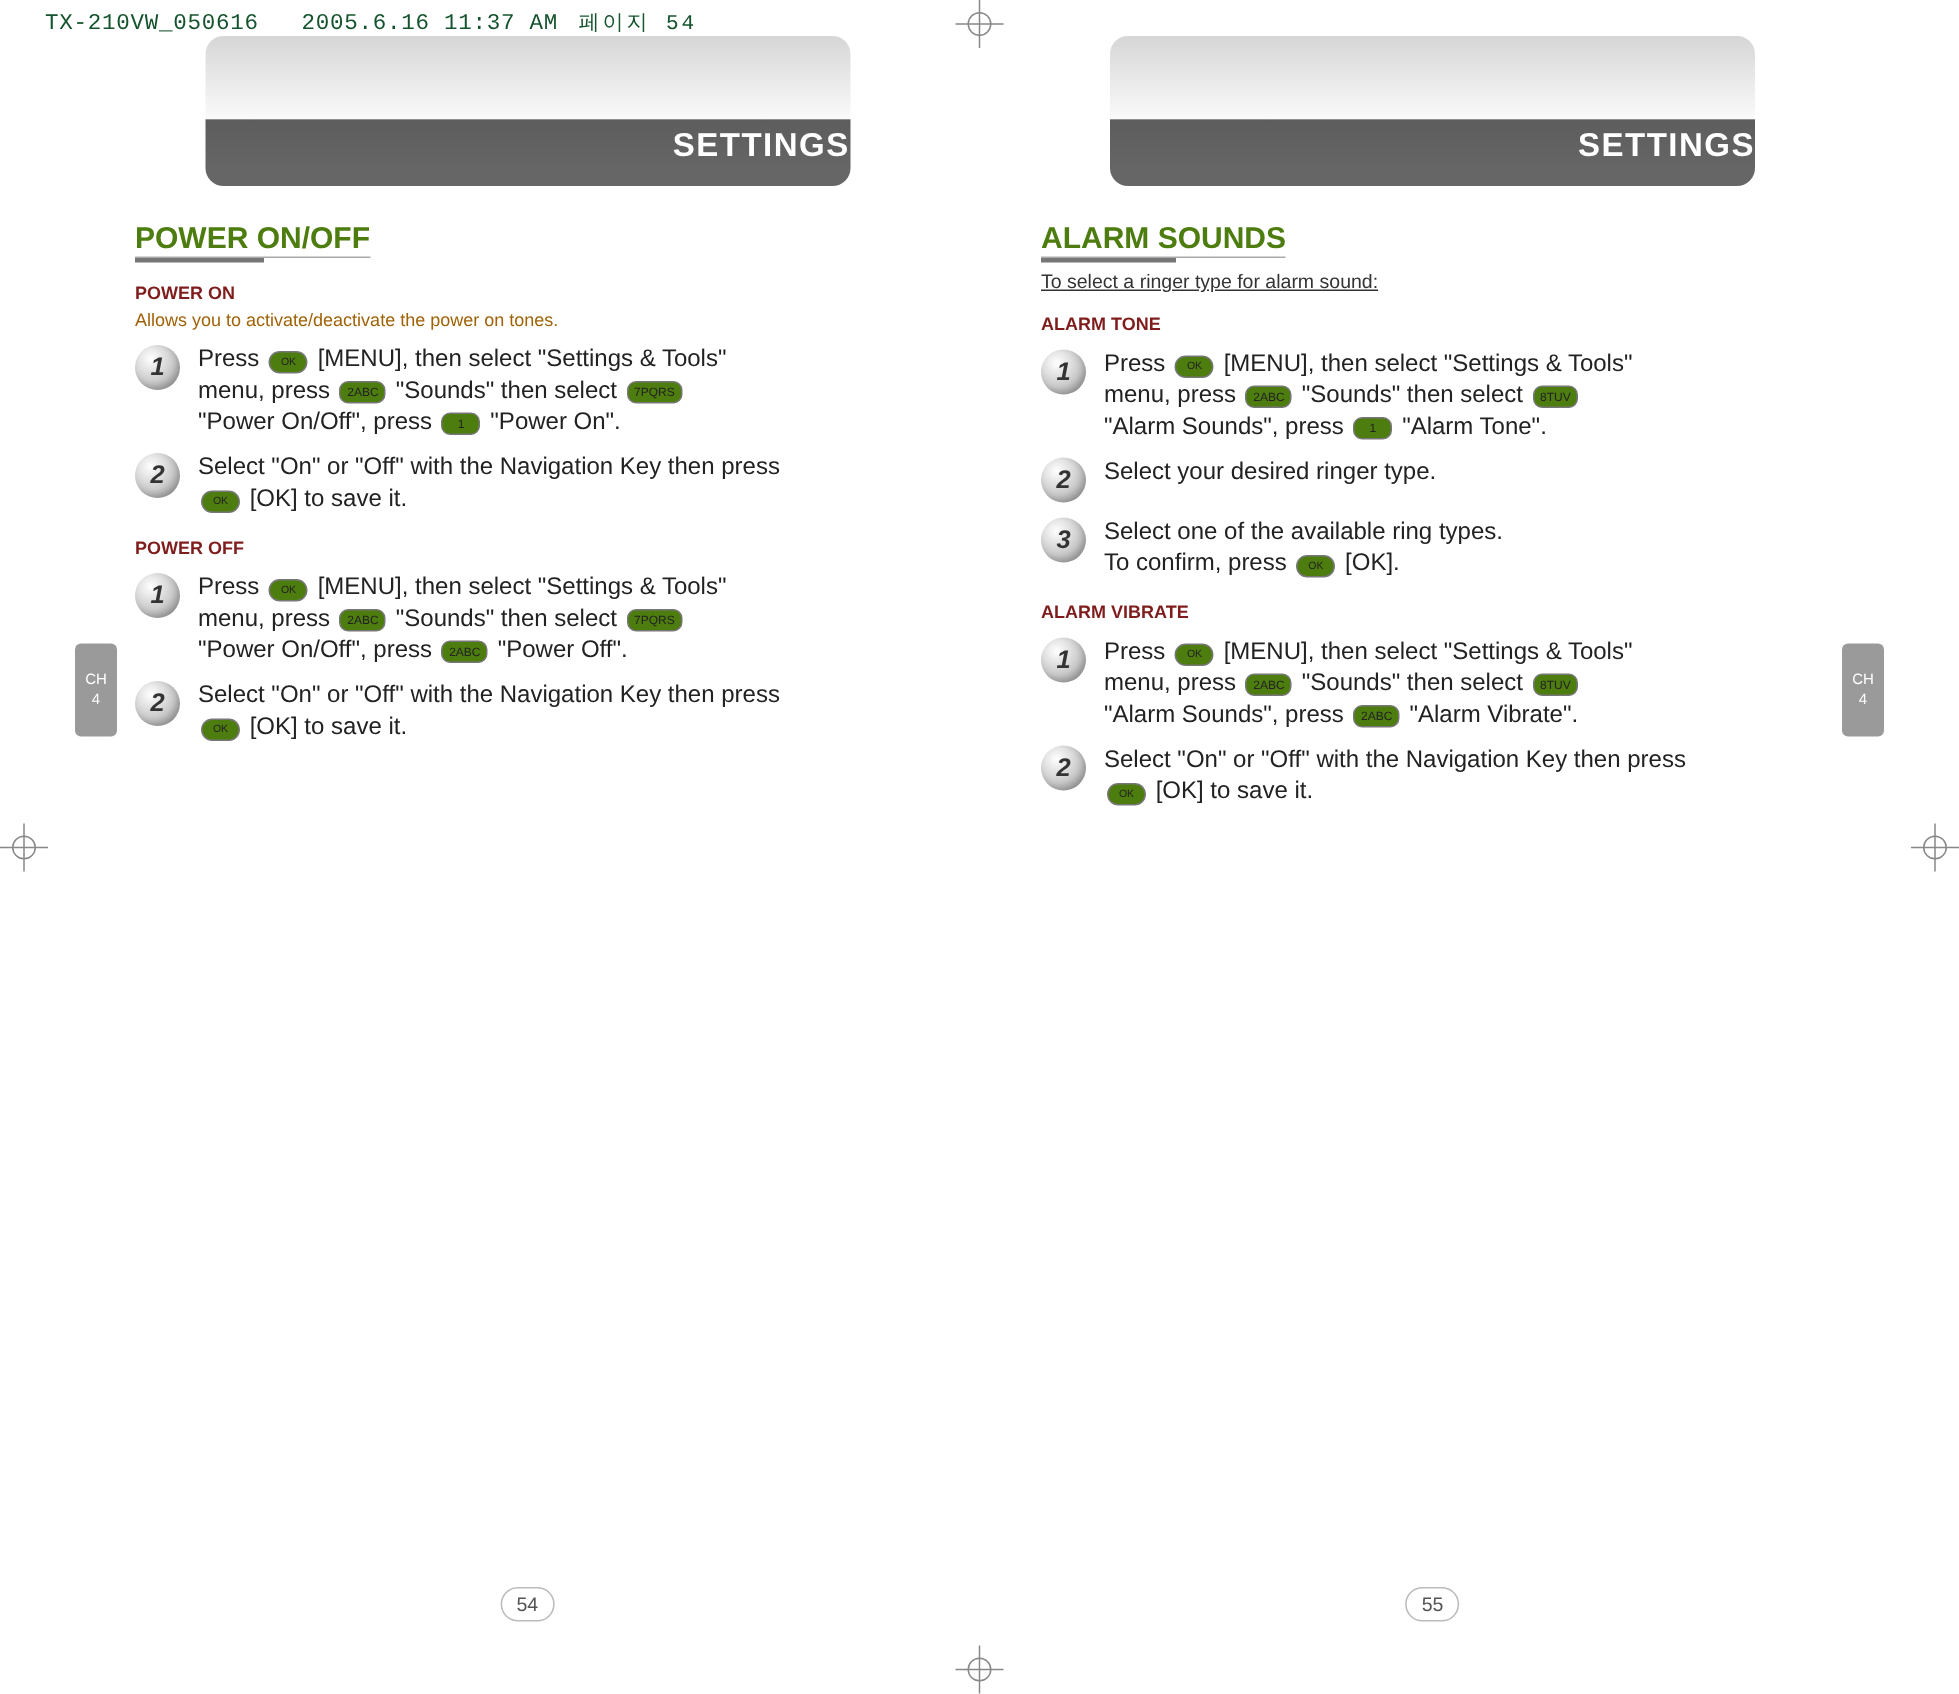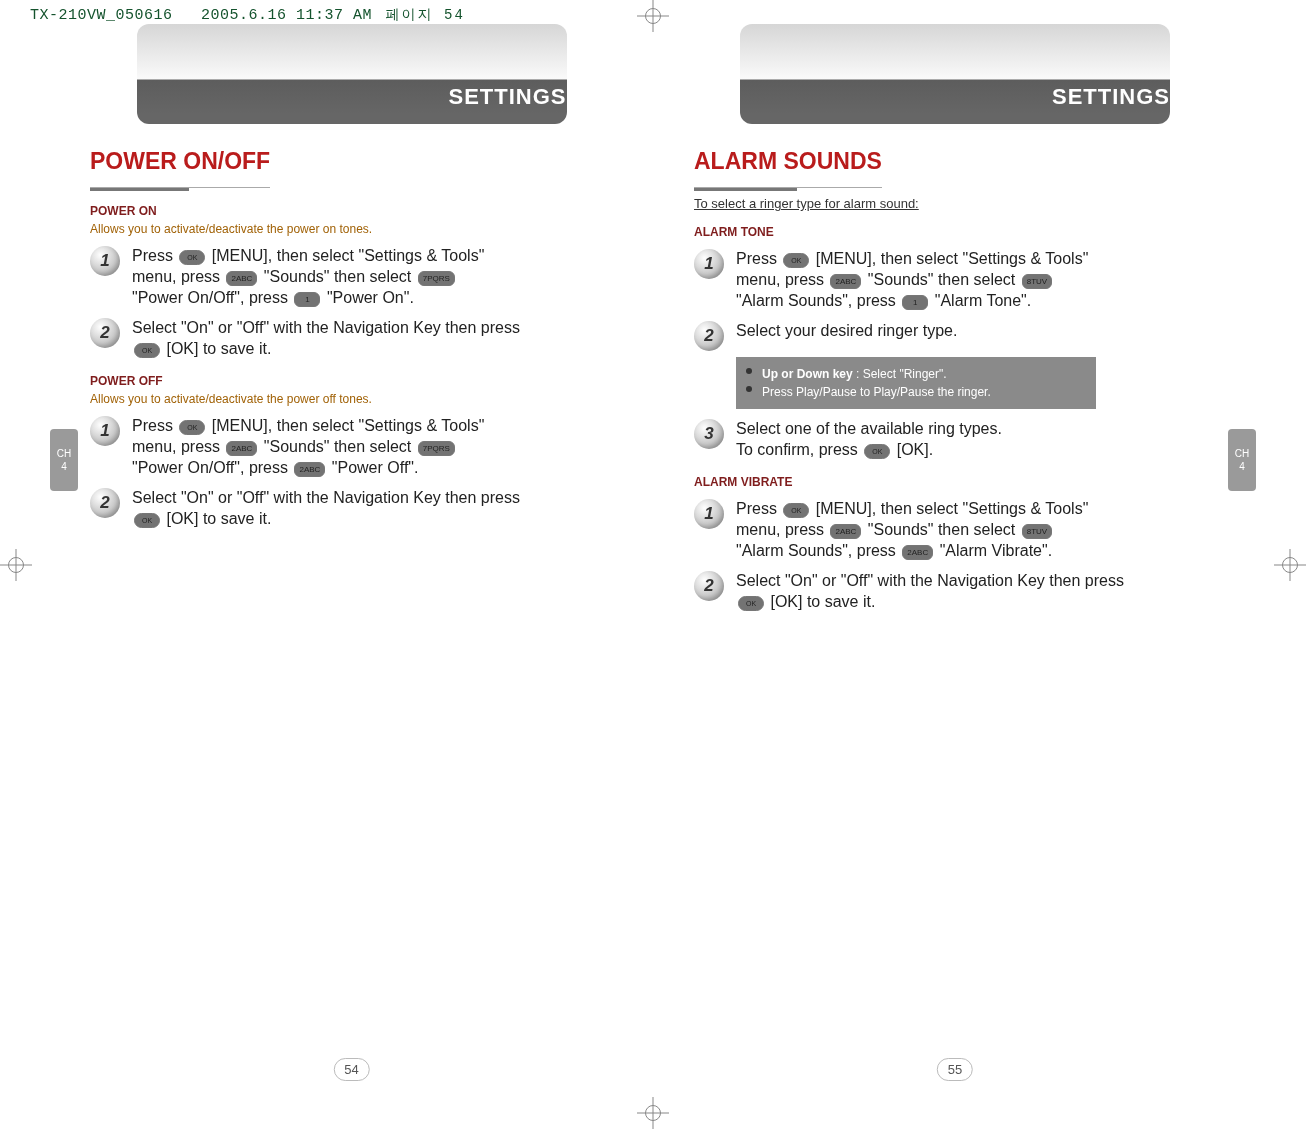--- a/index.html
+++ b/index.html
@@ -85,24 +85,24 @@
     align-items: center;
     justify-content: center;
     font-size: 10px;
     line-height: 1.1;
     gap: 2px;
   }
   .ch-tab.left  { left: 0;  top: 405px; }
   .ch-tab.right { right: 0; top: 405px; }
 
   h2.section {
-    font-size: 23px;
-    color: #b91c1c;
+    font-size: 20px;
+    color: #4d7c0f;
     margin: 14px 0 2px;
-    padding-bottom: 12px;
+    padding-bottom: 0;
     border-bottom: 1px solid #aaa;
     display: inline-block;
     position: relative;
   }
   h2.section::after {
     content: "";
     position: absolute;
     left: 0; bottom: -4px;
     width: 55%;
     height: 3px;
@@ -155,21 +155,21 @@
     min-width: 26px;
     padding: 0 4px;
     height: 15px;
     line-height: 13px;
     font-size: 8px;
     border: 1px solid #777;
     border-radius: 6px;
     text-align: center;
     vertical-align: 1px;
     margin: 0 2px;
-    background: #737373;
+    background: #4d7c0f;
   }
   .keycap.ok { border-radius: 10px; font-size: 7px; }
 
   .note-box {
     background: #8a8a8a;
     color: #fff;
     font-size: 12px;
     padding: 8px 10px 8px 26px;
     max-width: 360px;
     position: relative;
@@ -256,21 +256,20 @@
     </div>
 
     <div class="step">
       <div class="bullet">2</div>
       <div class="step-text">
         <span>Select "On" or "Off" with the Navigation Key then press </span><span class="keycap ok">OK</span><span> [OK] to save it.</span>
       </div>
     </div>
 
     <h3 class="sub">POWER OFF</h3>
-    <p class="desc">Allows you to activate/deactivate the power off tones.</p>
 
     <div class="step">
       <div class="bullet">1</div>
       <div class="step-text">
         <span>Press </span><span class="keycap ok">OK</span><span> [MENU], then select "Settings &amp; Tools" menu, press </span><span class="keycap">2ABC</span><span> "Sounds" then select </span><span class="keycap">7PQRS</span><br><span> "Power On/Off", press </span><span class="keycap">2ABC</span><span> "Power Off".</span>
       </div>
     </div>
 
     <div class="step">
       <div class="bullet">2</div>
@@ -302,26 +301,20 @@
       <div class="step-text">
         <span>Press </span><span class="keycap ok">OK</span><span> [MENU], then select "Settings &amp; Tools" menu, press </span><span class="keycap">2ABC</span><span> "Sounds" then select </span><span class="keycap">8TUV</span><br><span> "Alarm Sounds", press </span><span class="keycap">1</span><span> "Alarm Tone".</span>
       </div>
     </div>
 
     <div class="step">
       <div class="bullet">2</div>
       <div class="step-text">Select your desired ringer type.</div>
     </div>
 
-    <div class="note-box">
-      <span class="dot d1"></span>
-      <span class="dot d2"></span>
-      <div><span class="b">Up or Down key</span><span> : Select "Ringer".</span></div>
-      <div>Press Play/Pause to Play/Pause the ringer.</div>
-    </div>
 
     <div class="step">
       <div class="bullet">3</div>
       <div class="step-text">
         <span>Select one of the available ring types.</span><br>
         <span>To confirm, press </span><span class="keycap ok">OK</span><span> [OK].</span>
       </div>
     </div>
 
     <h3 class="sub">ALARM VIBRATE</h3>

